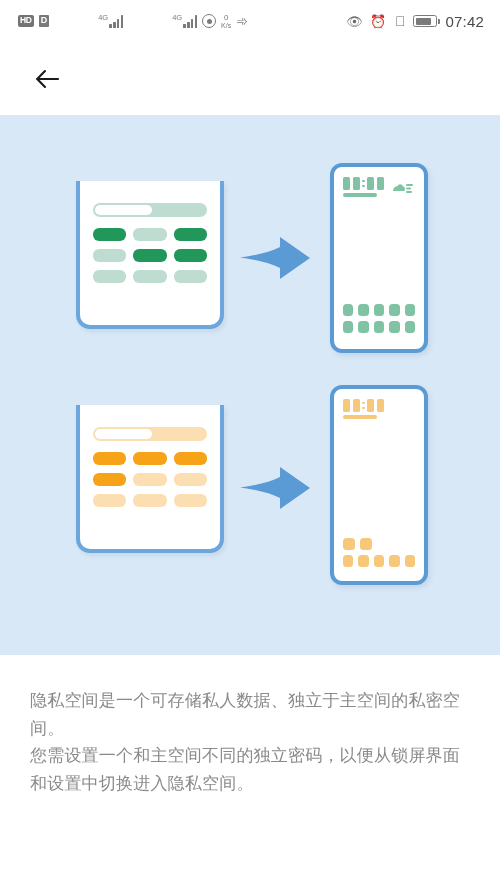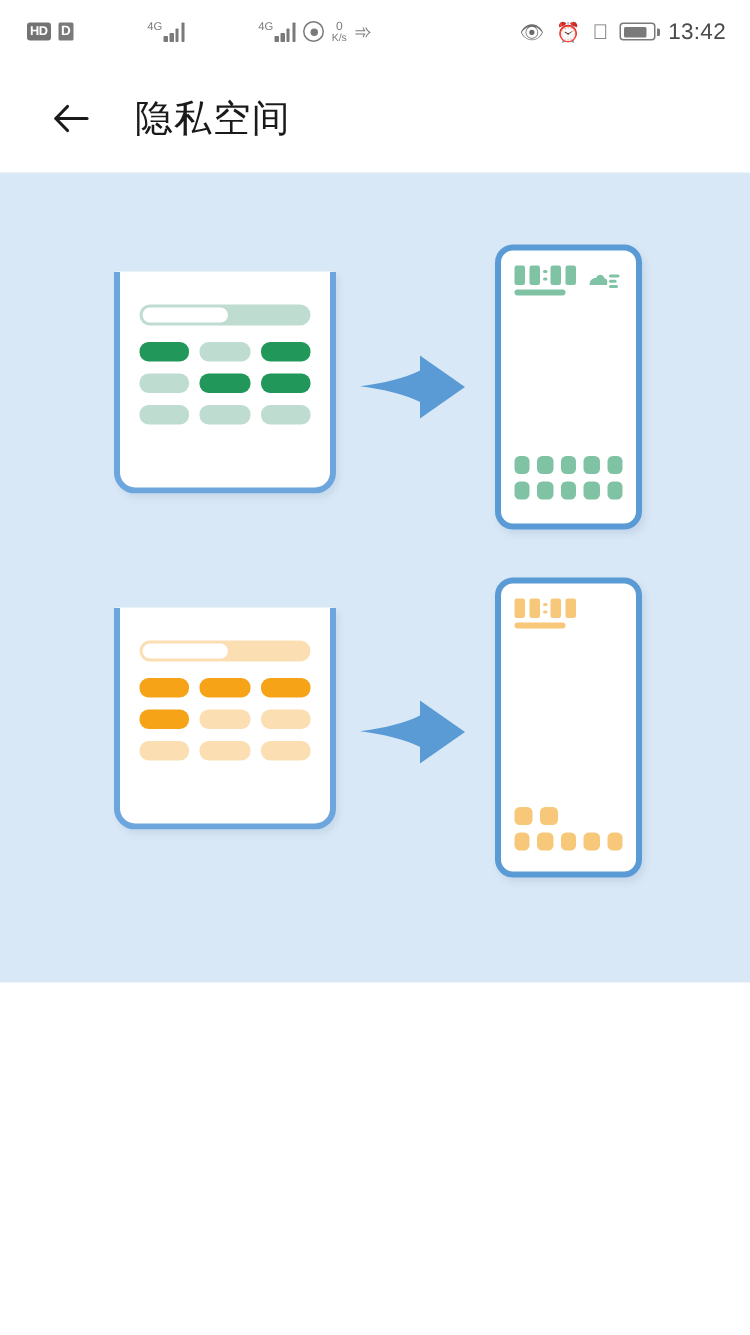--- a/index.html
+++ b/index.html
@@ -308,32 +308,31 @@
     <span class="weibo-icon">➾</span>
   </div>
 
   <div class="status-right">
     <span class="eye-icon">👁</span>
     <span class="alarm-icon">⏰</span>
     <span class="bt-icon"></span>
     <span class="battery">
         <i></i>
       </span>
-    <span class="clock-text">13:42</span>
+    <span class="clock-text">07:42</span>
   </div>
 </div>
 
 <div class="header">
   <div class="back-arrow">
     <svg width="26" height="26" viewBox="0 0 26 26">
       <path d="M11 5 L3.2 13 L11 21" fill="none" stroke="#1a1a1a" stroke-width="2.1" stroke-linecap="round" stroke-linejoin="round"></path>
       <line x1="3.4" y1="13" x2="24" y2="13" stroke="#1a1a1a" stroke-width="2.1" stroke-linecap="round"></line>
     </svg>
   </div>
-  <div class="page-title">隐私空间</div>
 </div>
 
 <div class="illus-panel">
 
   <div class="scene scene-green">
 
     <div class="card card-green">
       <div class="card-searchbar g-bar">
         <div class="knob"></div>
       </div>
@@ -466,14 +465,16 @@
             <span class="app-icon ag-orange"></span>
           </div>
         </div>
       </div>
     </div>
   </div>
 </div>
 
 <div class="text-section">
   <div class="section-body">
+    <p>隐私空间是一个可存储私人数据、独立于主空间的私密空间。</p>
+    <p>您需设置一个和主空间不同的独立密码，以便从锁屏界面和设置中切换进入隐私空间。</p>
   </div>
 </div>
 
 </body></html>

